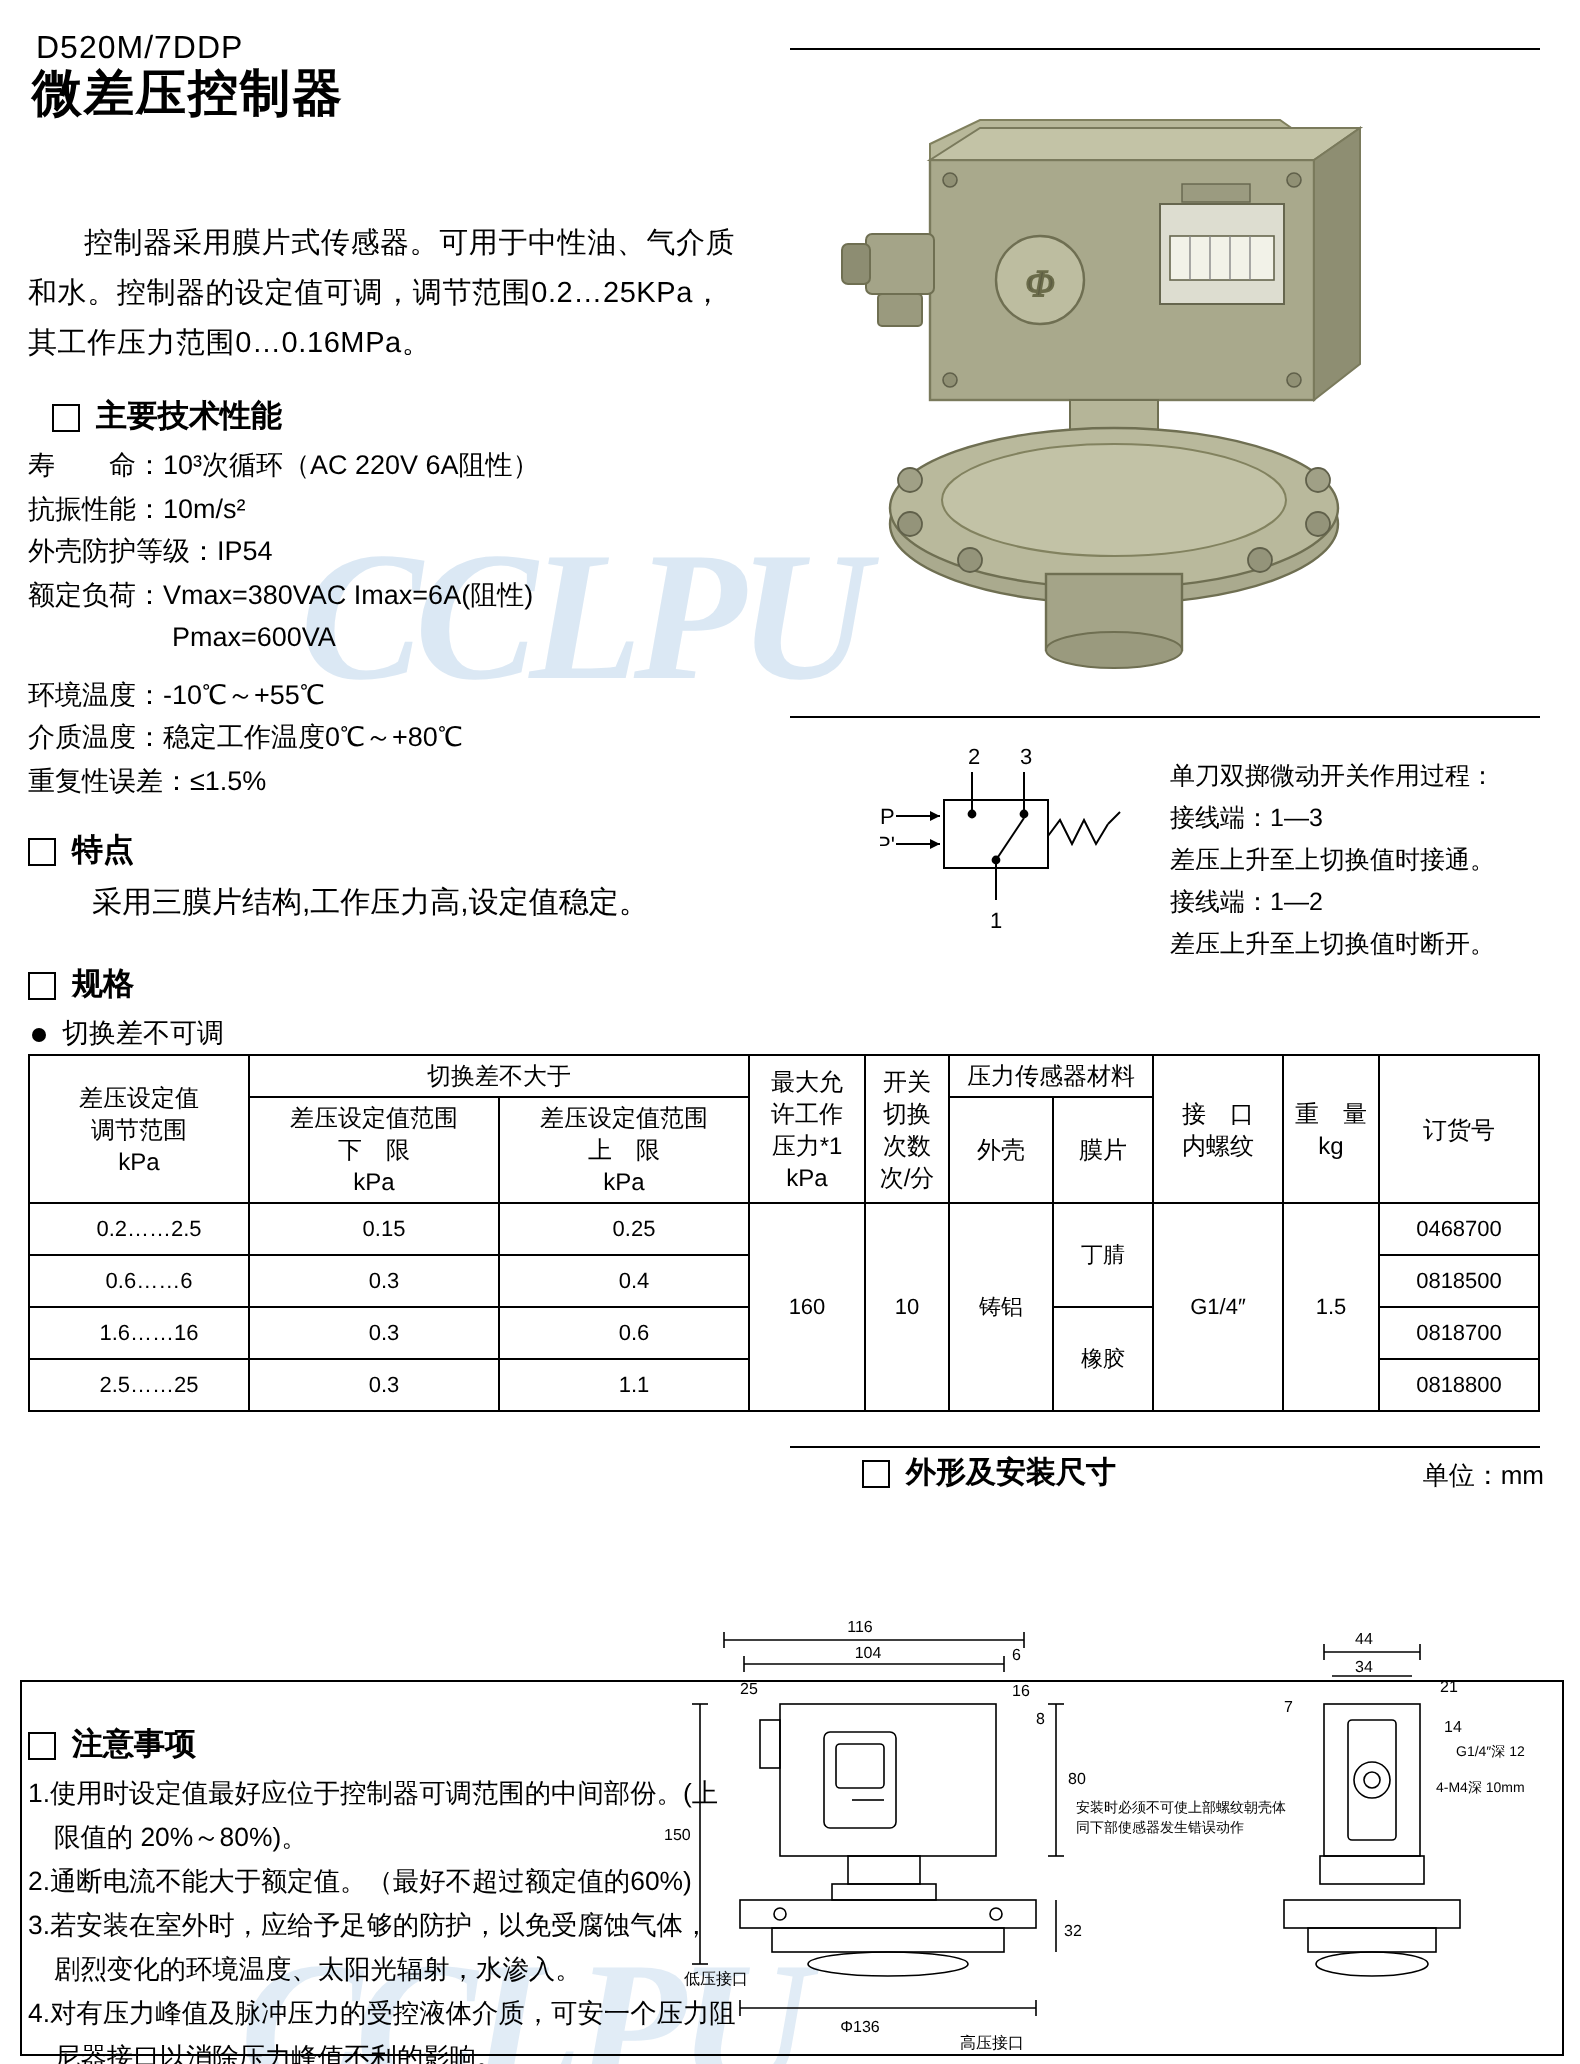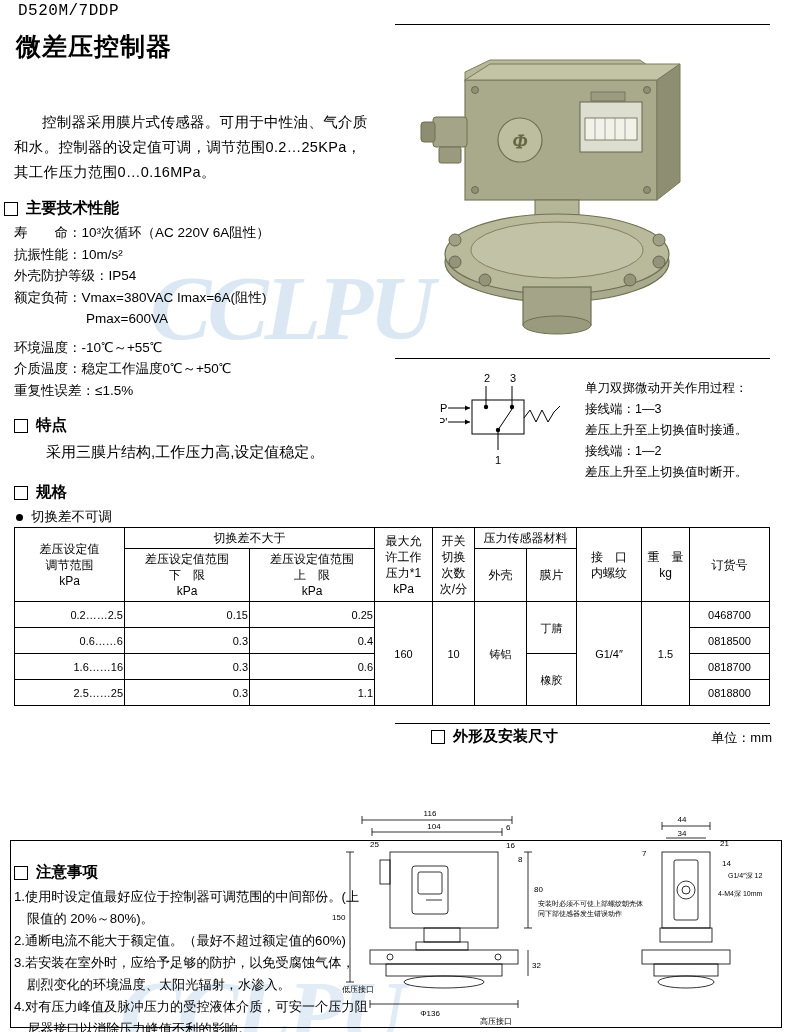--- a/index.html
+++ b/index.html
@@ -45,24 +45,24 @@
     letter-spacing: -4px;
     pointer-events: none;
     user-select: none;
     font-family: "Liberation Serif", serif;
   }
 
   
   .model-code {
     position: absolute;
     left: 18px;
-    top: 2px;
+    top: 16px;
     font-size: 16px;
     letter-spacing: 0.5px;
-    font-family: Liberation Mono, monospace;
+    font-family: Liberation Sans, sans-serif;
   }
   .main-title {
     position: absolute;
     left: 16px;
     top: 30px;
     font-size: 25px;
     font-weight: bold;
     letter-spacing: 1px;
   }
 
@@ -152,21 +152,21 @@
     padding: 2px 1px;
     line-height: 16px;
   }
   table.spec th {
     font-weight: normal;
     font-size: 12px;
   }
   table.spec td.data {
     height: 21px;
     font-size: 11px;
-    text-align: right;
+    text-align: center;
     padding-left: 11px;
   }
   table.spec td.datac {
     height: 21px;
     font-size: 11px;
     text-align: center;
   }
 
   
   .dim-head {
@@ -291,33 +291,33 @@
         <circle cx="264" cy="240" r="6" fill="#94947a" stroke="#60604a" stroke-width="0.9"></circle>
         <circle cx="60" cy="218" r="6" fill="#a0a086" stroke="#60604a" stroke-width="0.9"></circle>
         <circle cx="264" cy="218" r="6" fill="#a0a086" stroke="#60604a" stroke-width="0.9"></circle>
 
         <rect x="128" y="265" width="68" height="38" fill="#a4a488" stroke="#6f6f52" stroke-width="1.2"></rect>
         <ellipse cx="162" cy="303" rx="34" ry="9" fill="#9a9a7e" stroke="#6f6f52" stroke-width="1"></ellipse>
       </g>
     </svg>
   </div>
 
-  <div class="sec-head" style="left:4px; top:198px;text-align:center;">
+  <div class="sec-head" style="left:26px; top:198px;text-align:center;">
     <span class="sq"></span>
     <span>主要技术性能</span>
   </div>
 
   <div class="spec-list">
     <div class="row">寿　　命：10³次循环（AC 220V 6A阻性）</div>
     <div class="row">抗振性能：10m/s²</div>
     <div class="row">外壳防护等级：IP54</div>
     <div class="row">额定负荷：Vmax=380VAC Imax=6A(阻性)</div>
     <div class="row indent">Pmax=600VA</div>
     <div class="row" style="margin-top:7px;">环境温度：-10℃～+55℃</div>
-    <div class="row">介质温度：稳定工作温度0℃～+50℃</div>
+    <div class="row">介质温度：稳定工作温度0℃～+80℃</div>
     <div class="row">重复性误差：≤1.5%</div>
   </div>
 
   <div class="sec-head" style="left:14px; top:415px;">
     <span class="sq"></span>
     <span>特点</span>
   </div>
   <div class="feature-text">采用三膜片结构,工作压力高,设定值稳定。</div>
 
   <div class="sec-head" style="left:14px; top:482px;">

